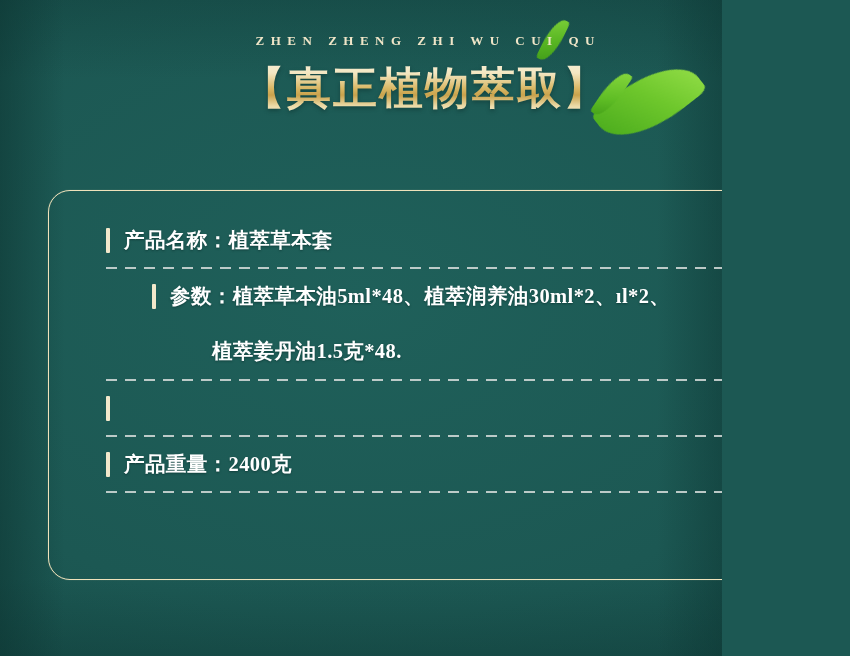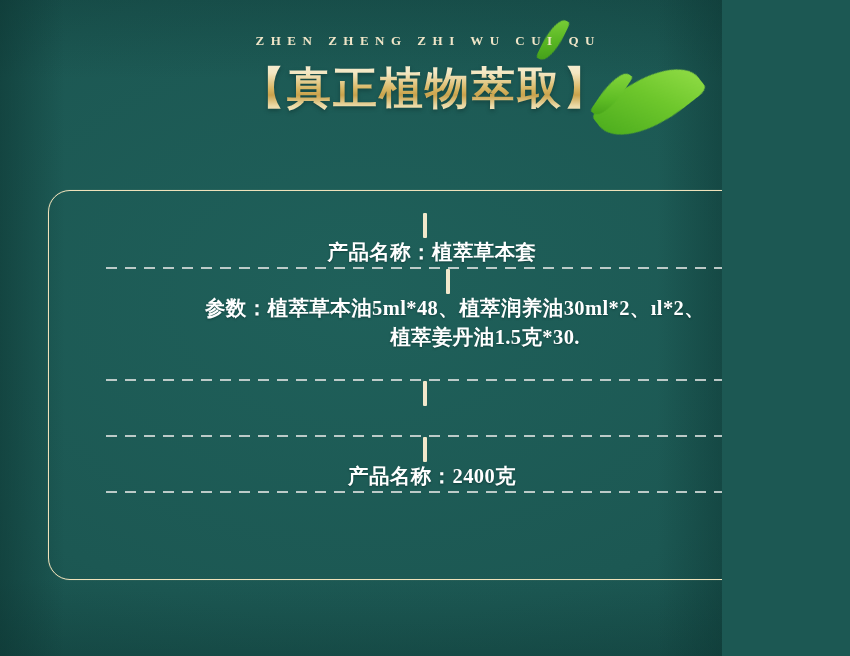--- a/index.html
+++ b/index.html
@@ -112,21 +112,20 @@
     left:57px; top:22px;
     width:652px;
   }
 
   .row { position:relative; }
 
   .row-line {
     display:flex;
     align-items:center;
     height:54px;
-    flex-direction:column;
   }
 
   .bar {
     flex:0 0 auto;
     width:4px; height:25px;
     background:#f2e8cb;
     margin-right:14px;
     border-radius:1px;
   }
 
@@ -180,36 +179,36 @@
         </div>
         <div class="dash"></div>
       </div>
 
       <div class="row row-tall">
         <div class="row-line">
           <span class="bar"></span>
           <span class="row-text">参数：植萃草本油5ml*48、植萃润养油30ml*2、ıl*2、</span>
         </div>
         <div class="row-line second">
-          <span class="row-text indented">植萃姜丹油1.5克*30.</span>
+          <span class="row-text indented">植萃姜丹油1.5克*48.</span>
         </div>
         <div class="dash"></div>
       </div>
 
       <div class="row">
         <div class="row-line">
           <span class="bar"></span>
         </div>
         <div class="dash"></div>
       </div>
 
       <div class="row">
         <div class="row-line">
           <span class="bar"></span>
-          <span class="row-text">产品名称：2400克</span>
+          <span class="row-text">产品重量：2400克</span>
         </div>
         <div class="dash"></div>
       </div>
 
     </div>
   </div>
 
 </div>
 
 </body></html>

